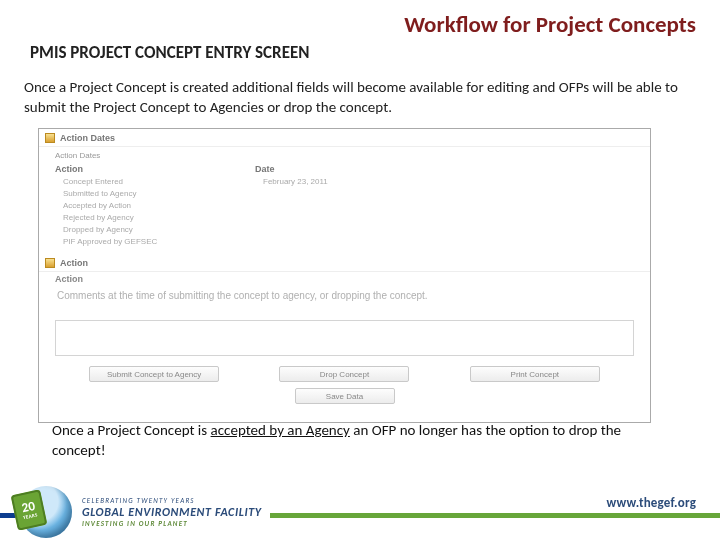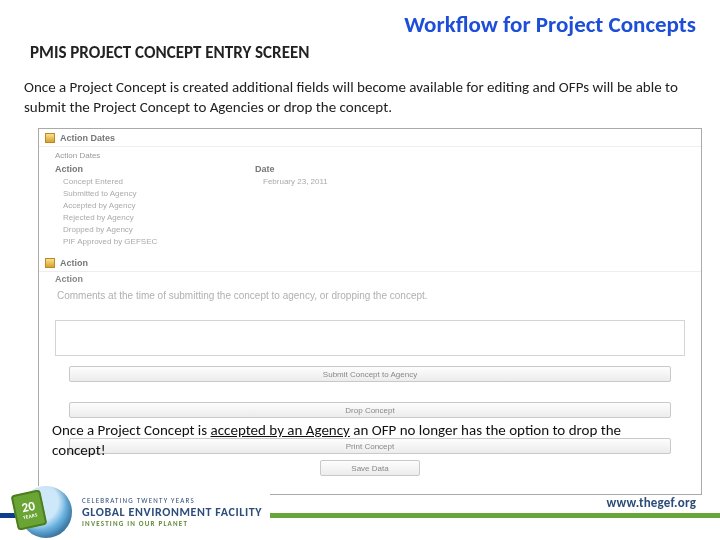--- a/index.html
+++ b/index.html
@@ -10,21 +10,21 @@
     font-family: Calibri, Arial, sans-serif;
     position: relative;
     color: #111;
   }
   .title {
     position: absolute;
     top: 10px;
     right: 24px;
     font-size: 23px;
     font-weight: 700;
-    color: #1d4ed8;
+    color: #7f1d1d;
   }
   .subtitle {
     position: absolute;
     top: 42px;
     left: 30px;
     font-size: 17px;
     font-weight: 700;
     color: #222;
   }
   .intro {
@@ -33,21 +33,21 @@
     left: 24px;
     right: 24px;
     font-size: 15px;
     line-height: 1.3;
     color: #222;
   }
   .shot {
     position: absolute;
     top: 128px;
     left: 38px;
-    width: 664px;
+    width: 613px;
     border: 1px solid #aaa;
     background: #fff;
     font-family: Verdana, Arial, sans-serif;
     font-size: 9px;
     color: #888;
   }
   .panel-hdr {
     display: flex;
     align-items: center;
     height: 18px;
@@ -82,21 +82,20 @@
     border: 1px solid #d4d4d4;
     background: #fff;
     resize: none;
     font-size: 9px;
   }
   .btn-row {
     display: flex;
     justify-content: space-around;
     padding: 8px 14px 4px;
     gap: 20px;
-    flex-direction: column;
   }
   .btn {
     flex: 0 0 auto;
     min-width: 130px;
     height: 16px;
     border: 1px solid #c9c9c9;
     background: linear-gradient(#fdfdfd,#ececec);
     font-size: 8px;
     color: #888;
     display: flex;
@@ -165,21 +164,21 @@
     box-shadow: inset 0 0 0 2px #4d7d22;
     display: flex;
     flex-direction: column;
     align-items: center;
     justify-content: center;
     color: #fff;
     font-weight: 900;
   }
   .ribbon .big { font-size: 13px; line-height: .9; }
   .ribbon .sm { font-size: 5px; letter-spacing: .3px; }
-  .logotext { display: flex; flex-direction: column; }
+  .logotext { display: flex; flex-direction: column; font-style: italic; }
   .logotext .l1 { font-size: 7px; letter-spacing: 1.2px; color: #2c4c7a; }
   .logotext .l2 { font-size: 12px; font-weight: 800; letter-spacing: .6px; color: #2c4c7a; }
   .logotext .l3 { font-size: 7px; letter-spacing: 1.2px; color: #5f8a3a; font-weight: 700; }
 </style>
 </head>
 <body>
 
 <div class="title">Workflow for Project Concepts</div>
 <div class="subtitle">PMIS PROJECT CONCEPT ENTRY SCREEN</div>
 <div class="intro">Once a Project Concept is created additional fields will become available for editing and OFPs will be able to submit the Project Concept to Agencies or drop the concept.</div>
@@ -197,21 +196,21 @@
   <div class="rows">
     <div class="r">
         <div class="c1">Concept Entered</div>
         <div class="c2">February 23, 2011</div>
       </div>
     <div class="r">
         <div class="c1">Submitted to Agency</div>
         <div class="c2"></div>
       </div>
     <div class="r">
-        <div class="c1">Accepted by Agency</div>
+        <div class="c1">Accepted by Action</div>
         <div class="c2"></div>
       </div>
     <div class="r">
         <div class="c1">Rejected by Agency</div>
         <div class="c2"></div>
       </div>
     <div class="r">
         <div class="c1">Dropped by Agency</div>
         <div class="c2"></div>
       </div>

